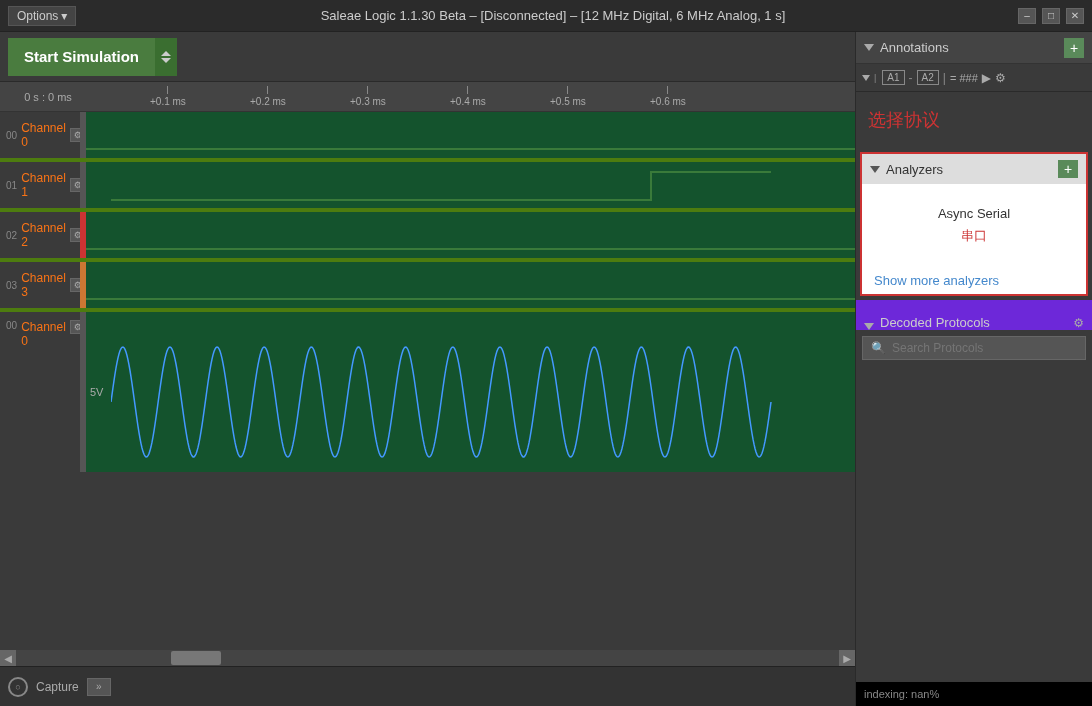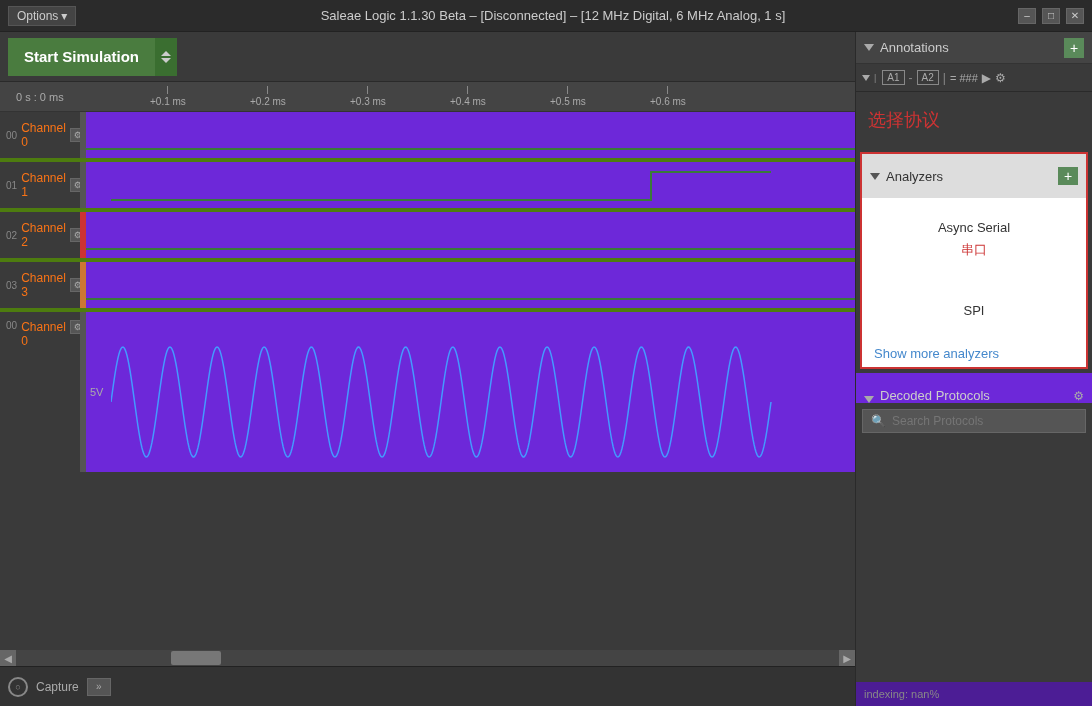--- a/index.html
+++ b/index.html
@@ -108,20 +108,21 @@
       align-items: center;
       border-bottom: 1px solid #333;
       position: relative;
       overflow: hidden;
     }
     .timeline-offset {
       color: #aaa;
       font-size: 11px;
       padding-left: 16px;
       min-width: 80px;
+      text-align: center;
     }
     .timeline-ticks {
       flex: 1;
       display: flex;
       align-items: center;
       height: 100%;
       position: relative;
     }
     .tick-mark {
       position: absolute;
@@ -191,21 +192,21 @@
       height: 100%;
       background: #555;
       flex-shrink: 0;
     }
     .channel-indicator.red { background: #cc3333; }
     .channel-indicator.orange { background: #cc7733; }
 
     .channel-signal {
       flex: 1;
       height: 100%;
-      background: #6d28d9;
+      background: #14532d;
       position: relative;
       overflow: hidden;
       padding-left: 25px;
     }
 
     
     .analog-label-area {
       position: absolute;
       left: 4px;
       top: 50%;
@@ -316,21 +317,21 @@
       font-size: 18px;
     }
 
     
     .analyzers-section {
       border: 2px solid #cc3333;
       margin: 4px;
       background: #fff;
     }
     .analyzers-header {
-      height: 44px;
+      height: 30px;
       background: #ddd;
       display: flex;
       align-items: center;
       padding: 0 8px;
       gap: 6px;
     }
     .analyzers-title {
       color: #333;
       font-size: 13px;
       flex: 1;
@@ -410,21 +411,21 @@
       border: none;
       color: #aaa;
       font-size: 12px;
       outline: none;
       flex: 1;
     }
 
     
     .status-bar {
       height: 24px;
-      background: #4c1d95;
+      background: #000000;
       display: flex;
       align-items: center;
       padding: 0 8px;
       margin-top: auto;
     }
     .status-text {
       color: #888;
       font-size: 11px;
     }
 
@@ -648,23 +649,20 @@
     <div class="analyzers-section">
       <div class="analyzers-header">
         <div class="triangle-down" style="border-top-color:#555;"></div>
         <span class="analyzers-title">Analyzers</span>
         <div class="analyzers-add-btn">+</div>
       </div>
       <div class="analyzer-item">
         <span>Async Serial</span>
         <span class="chinese-tag">串口</span>
       </div>
-      <div class="analyzer-item">
-        <span>SPI</span>
-      </div>
       <div class="analyzer-show-more">
         <span>Show more analyzers</span>
       </div>
     </div>
 
     <div class="decoded-header">
       <div class="triangle-down"></div>
       <span class="decoded-title">Decoded Protocols</span>
       <span class="decoded-gear">⚙</span>
     </div>

